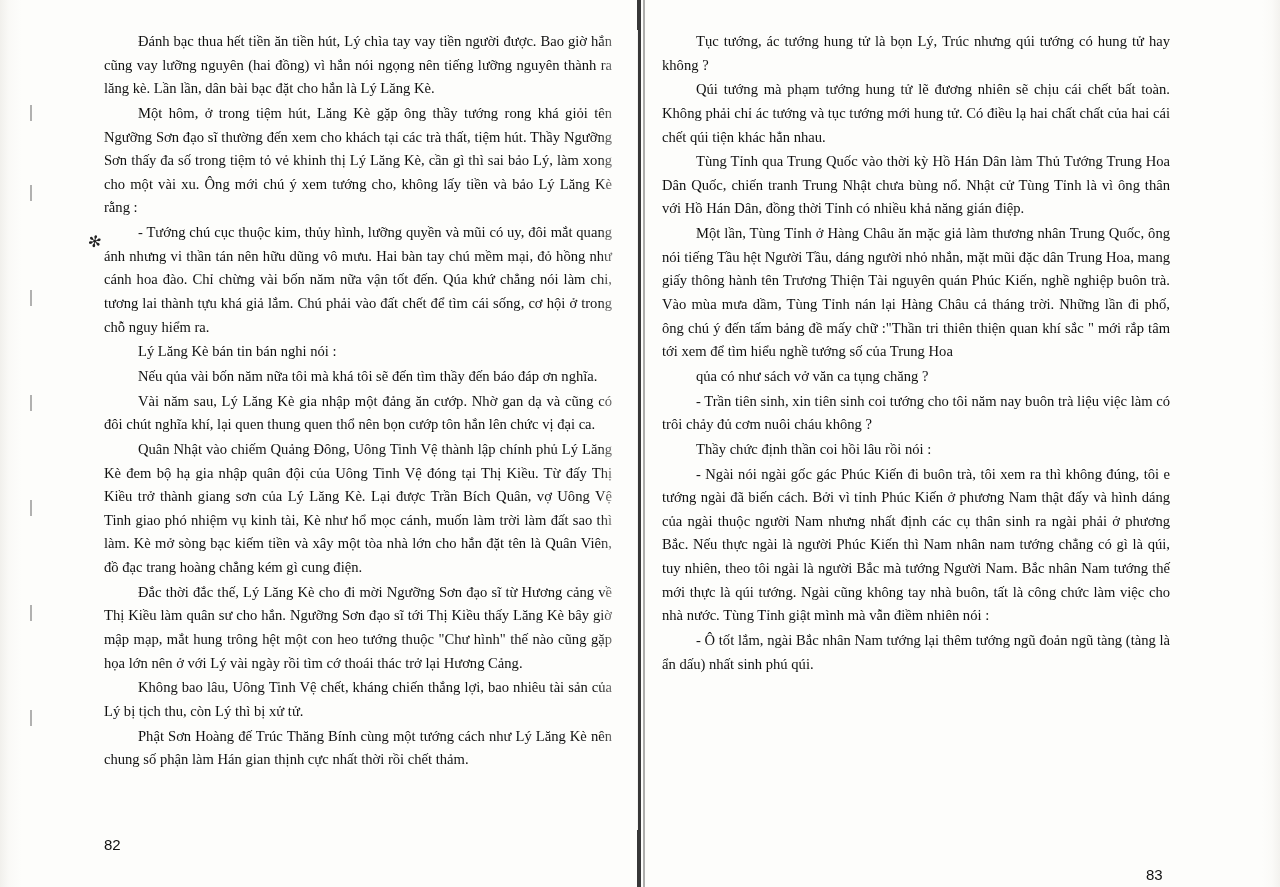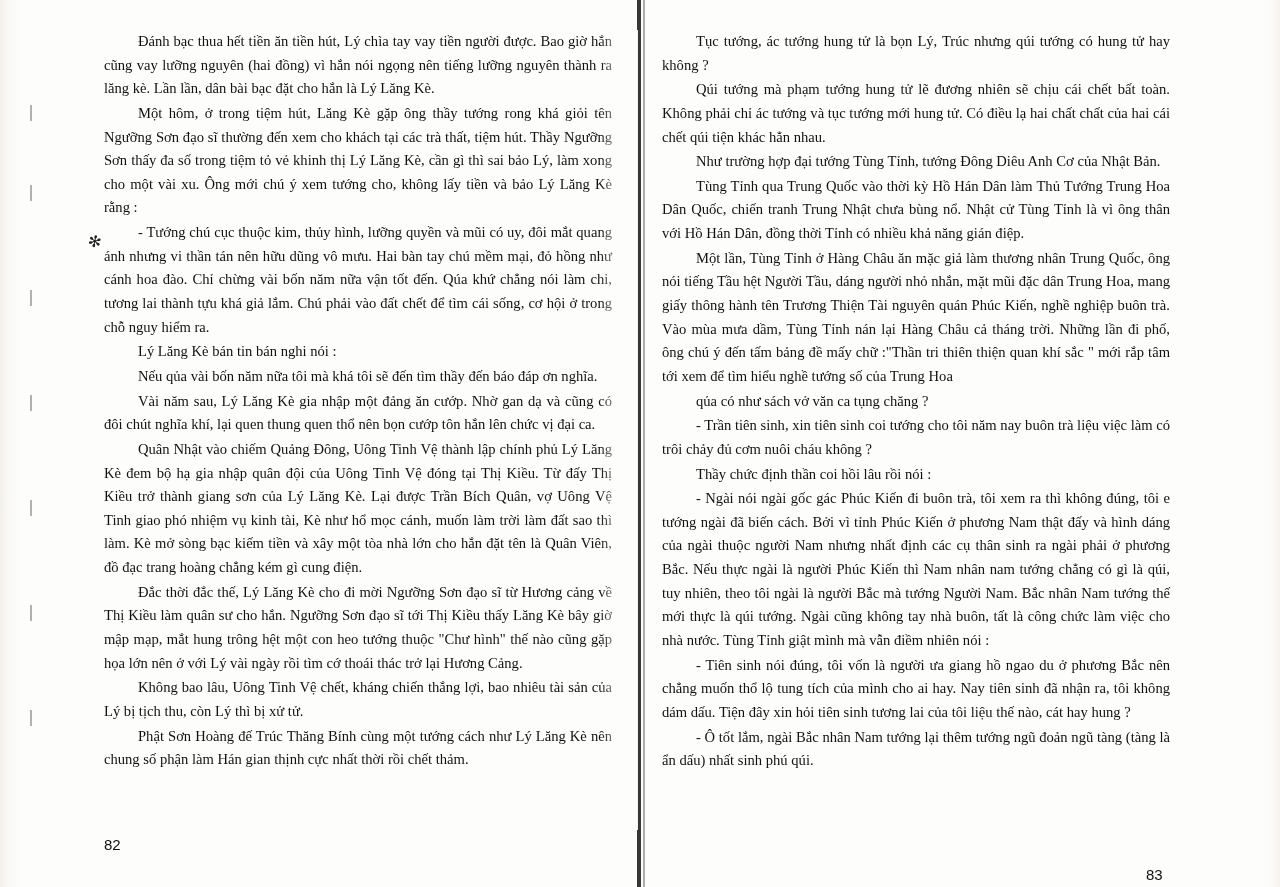--- a/index.html
+++ b/index.html
@@ -151,28 +151,26 @@
     <p>Vài năm sau, Lý Lăng Kè gia nhập một đảng ăn cướp. Nhờ gan dạ và cũng có đôi chút nghĩa khí, lại quen thung quen thổ nên bọn cướp tôn hắn lên chức vị đại ca.</p>
     <p>Quân Nhật vào chiếm Quảng Đông, Uông Tinh Vệ thành lập chính phủ Lý Lăng Kè đem bộ hạ gia nhập quân đội của Uông Tinh Vệ đóng tại Thị Kiều. Từ đấy Thị Kiều trở thành giang sơn của Lý Lăng Kè. Lại được Trần Bích Quân, vợ Uông Vệ Tinh giao phó nhiệm vụ kinh tài, Kè như hổ mọc cánh, muốn làm trời làm đất sao thì làm. Kè mở sòng bạc kiếm tiền và xây một tòa nhà lớn cho hắn đặt tên là Quân Viên, đồ đạc trang hoàng chẳng kém gì cung điện.</p>
     <p>Đắc thời đắc thế, Lý Lăng Kè cho đi mời Ngưỡng Sơn đạo sĩ từ Hương cảng về Thị Kiều làm quân sư cho hắn. Ngưỡng Sơn đạo sĩ tới Thị Kiều thấy Lăng Kè bây giờ mập mạp, mắt hung trông hệt một con heo tướng thuộc "Chư hình" thế nào cũng gặp họa lớn nên ở với Lý vài ngày rồi tìm cớ thoái thác trở lại Hương Cảng.</p>
     <p>Không bao lâu, Uông Tinh Vệ chết, kháng chiến thắng lợi, bao nhiêu tài sản của Lý bị tịch thu, còn Lý thì bị xử tử.</p>
     <p>Phật Sơn Hoàng đế Trúc Thăng Bính cùng một tướng cách như Lý Lăng Kè nên chung số phận làm Hán gian thịnh cực nhất thời rồi chết thảm.</p>
   </div>
 
   <div class="column col-right">
     <p>Tục tướng, ác tướng hung tử là bọn Lý, Trúc nhưng qúi tướng có hung tử hay không ?</p>
     <p>Qúi tướng mà phạm tướng hung tử lẽ đương nhiên sẽ chịu cái chết bất toàn. Không phải chỉ ác tướng và tục tướng mới hung tử. Có điều lạ hai chất chất của hai cái chết qúi tiện khác hẳn nhau.</p>
-    <p>Như trường hợp đại tướng Tùng Tỉnh, tướng Đông Diêu Anh Cơ của Nhật Bản.</p>
     <p>Tùng Tỉnh qua Trung Quốc vào thời kỳ Hồ Hán Dân làm Thủ Tướng Trung Hoa Dân Quốc, chiến tranh Trung Nhật chưa bùng nổ. Nhật cử Tùng Tỉnh là vì ông thân với Hồ Hán Dân, đồng thời Tỉnh có nhiều khả năng gián điệp.</p>
     <p>Một lần, Tùng Tỉnh ở Hàng Châu ăn mặc giả làm thương nhân Trung Quốc, ông nói tiếng Tầu hệt Người Tầu, dáng người nhỏ nhắn, mặt mũi đặc dân Trung Hoa, mang giấy thông hành tên Trương Thiện Tài nguyên quán Phúc Kiến, nghề nghiệp buôn trà. Vào mùa mưa dầm, Tùng Tỉnh nán lại Hàng Châu cả tháng trời. Những lần đi phố, ông chú ý đến tấm bảng đề mấy chữ :"Thần tri thiên thiện quan khí sắc " mới rắp tâm tới xem để tìm hiểu nghề tướng số của Trung Hoa</p>
     <p>qủa có như sách vở văn ca tụng chăng ?</p>
     <p>- Trần tiên sinh, xin tiên sinh coi tướng cho tôi năm nay buôn trà liệu việc làm có trôi chảy đủ cơm nuôi cháu không ?</p>
     <p>Thầy chức định thần coi hồi lâu rồi nói :</p>
     <p>- Ngài nói ngài gốc gác Phúc Kiến đi buôn trà, tôi xem ra thì không đúng, tôi e tướng ngài đã biến cách. Bởi vì tỉnh Phúc Kiến ở phương Nam thật đấy và hình dáng của ngài thuộc người Nam nhưng nhất định các cụ thân sinh ra ngài phải ở phương Bắc. Nếu thực ngài là người Phúc Kiến thì Nam nhân nam tướng chẳng có gì là qúi, tuy nhiên, theo tôi ngài là người Bắc mà tướng Người Nam. Bắc nhân Nam tướng thế mới thực là qúi tướng. Ngài cũng không tay nhà buôn, tất là công chức làm việc cho nhà nước. Tùng Tỉnh giật mình mà vẫn điềm nhiên nói :</p>
-    <p>- Tiên sinh nói đúng, tôi vốn là người ưa giang hồ ngao du ở phương Bắc nên chẳng muốn thổ lộ tung tích của mình cho ai hay. Nay tiên sinh đã nhận ra, tôi không dám dấu. Tiện đây xin hỏi tiên sinh tương lai của tôi liệu thế nào, cát hay hung ?</p>
     <p>- Ô tốt lắm, ngài Bắc nhân Nam tướng lại thêm tướng ngũ đoản ngũ tàng (tàng là ẩn dấu) nhất sinh phú qúi.</p>
     <p></p>
   </div>
 
   <div class="fade-cut"></div>
 
   <div class="pageno pageno-left">82</div>
   <div class="pageno pageno-right">83</div>
 </div>
 

